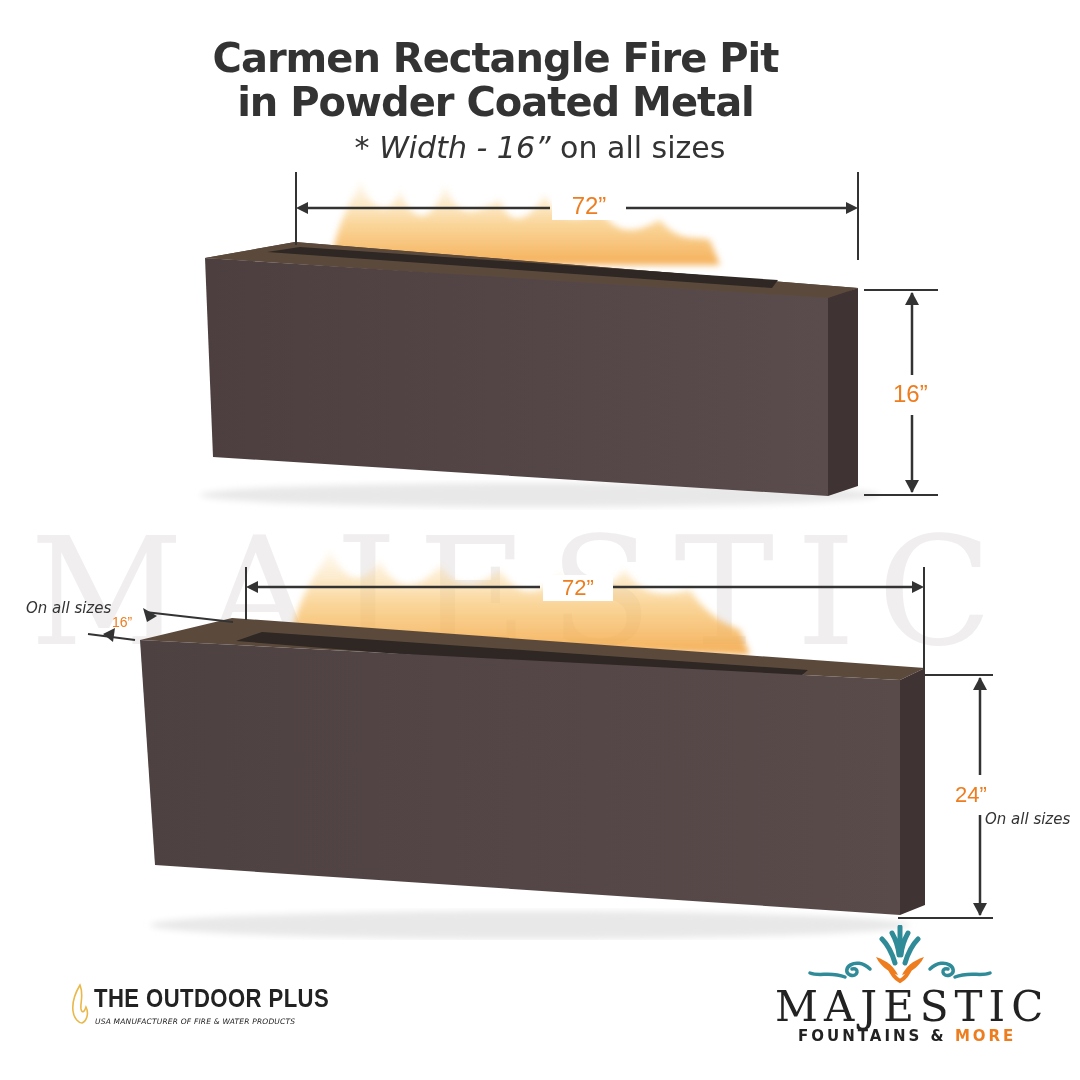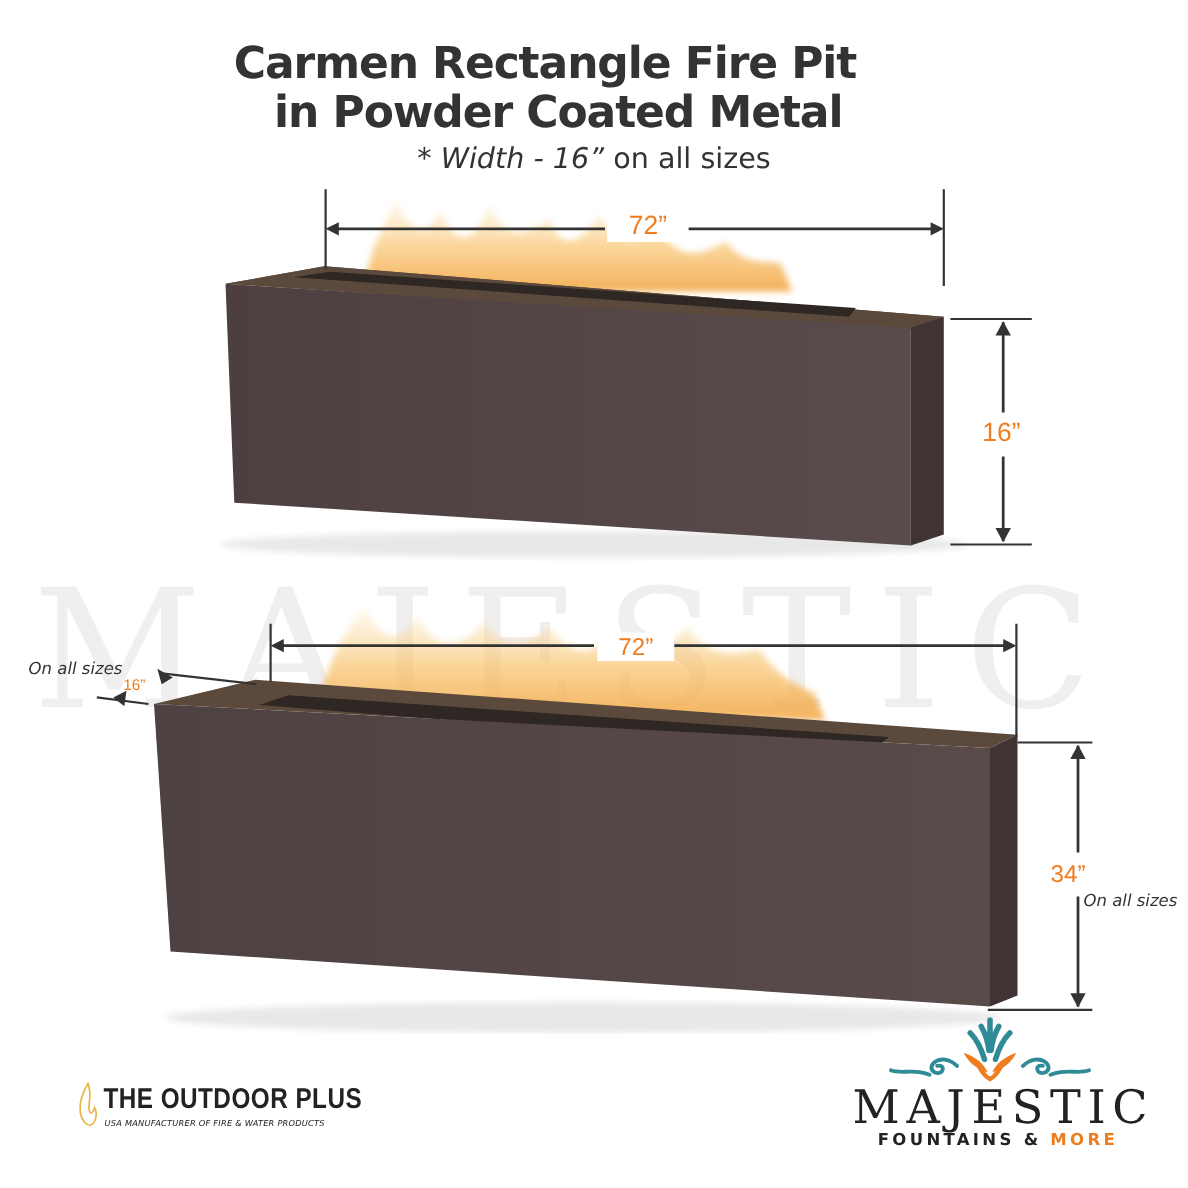--- a/index.html
+++ b/index.html
@@ -1,21 +1,21 @@
 <!DOCTYPE html>
 <html><head>
 <meta charset="utf-8">
 <style>
   html,body{margin:0;padding:0;background:#ffffff;}
   body{width:1080px;height:1080px;position:relative;overflow:hidden;font-family:"DejaVu Sans",sans-serif;color:#333;}
   .abs{position:absolute;}
   .title{left:0;width:991px;text-align:center;font-family:"DejaVu Sans",sans-serif;font-weight:bold;color:#333;letter-spacing:-1px;}
   .title1{top:36px;font-size:40px;line-height:44px;}
-  .title2{top:80px;font-size:40px;line-height:44px;padding-left:12px;}
-  .subtitle{top:130px;left:0;width:1080px;text-align:center;font-size:26px;color:#333;}
+  .title2{top:80px;font-size:40px;line-height:44px;}
+  .subtitle{top:130px;left:0;width:1080px;text-align:center;font-size:30px;color:#333;}
   .subtitle i{font-style:italic;}
   .wm{font-family:"DejaVu Serif",serif;color:#f0eeee;font-size:150px;letter-spacing:22px;top:505px;left:30px;}
   .wm2{font-family:"DejaVu Sans",sans-serif;font-weight:bold;color:#f7efe8;font-size:40px;top:700px;left:735px;letter-spacing:4px;}
   .dim{font-family:"Liberation Sans",sans-serif;font-weight:normal;color:#ee7d1f;}
   .note{font-style:italic;font-size:15px;color:#333;font-family:"DejaVu Sans",sans-serif;}
   .logo1{left:70px;top:985px;}
   .logo1 .big{font-family:"Liberation Sans",sans-serif;font-weight:bold;font-size:26px;color:#222;letter-spacing:0.5px;line-height:26px;position:absolute;left:24px;top:0;transform:scaleX(0.85);transform-origin:left;white-space:nowrap;}
   .logo1 .small{font-size:7.5px;color:#222;position:absolute;left:25px;top:32px;white-space:nowrap;letter-spacing:0.2px;font-style:italic;}
   .logo2 .name{font-family:"DejaVu Serif",serif;font-size:42px;color:#222;letter-spacing:6px;white-space:nowrap;}
   .logo2 .sub{font-size:15px;letter-spacing:3px;color:#222;white-space:nowrap;}
@@ -128,21 +128,21 @@
 <div class="abs dim" style="left:112px;top:614px;font-size:14px;">16”</div>
 
 <svg class="abs" style="left:895px;top:670px;" width="100" height="255">
   <line x1="30" y1="5" x2="98" y2="5" stroke="#333" stroke-width="2"></line>
   <line x1="3" y1="248" x2="98" y2="248" stroke="#333" stroke-width="2"></line>
   <line x1="85" y1="8" x2="85" y2="105" stroke="#333" stroke-width="2.5"></line>
   <line x1="85" y1="145" x2="85" y2="245" stroke="#333" stroke-width="2.5"></line>
   <polygon points="85,7 78,20 92,20" fill="#333"></polygon>
   <polygon points="85,246 78,233 92,233" fill="#333"></polygon>
 </svg>
-<div class="abs dim" style="left:955px;top:782px;font-size:22px;">34”</div>
+<div class="abs dim" style="left:955px;top:782px;font-size:22px;">24”</div>
 <div class="abs note" style="left:985px;top:810px;">On all sizes</div>
 
 <div class="abs logo1">
   <svg class="abs" style="left:0;top:-2px;" width="20" height="42">
     <path d="M10 2 C 4 12, 2 20, 3 28 C 4 36, 9 40, 12 40 C 17 38, 19 30, 16 24 C 14 30, 12 30, 11 26 C 10 20, 14 12, 10 2 Z" fill="none" stroke="#e9b84a" stroke-width="1.6"></path>
   </svg>
   <div class="big">THE OUTDOOR PLUS</div>
   <div class="small">USA MANUFACTURER OF FIRE &amp; WATER PRODUCTS</div>
 </div>
 

